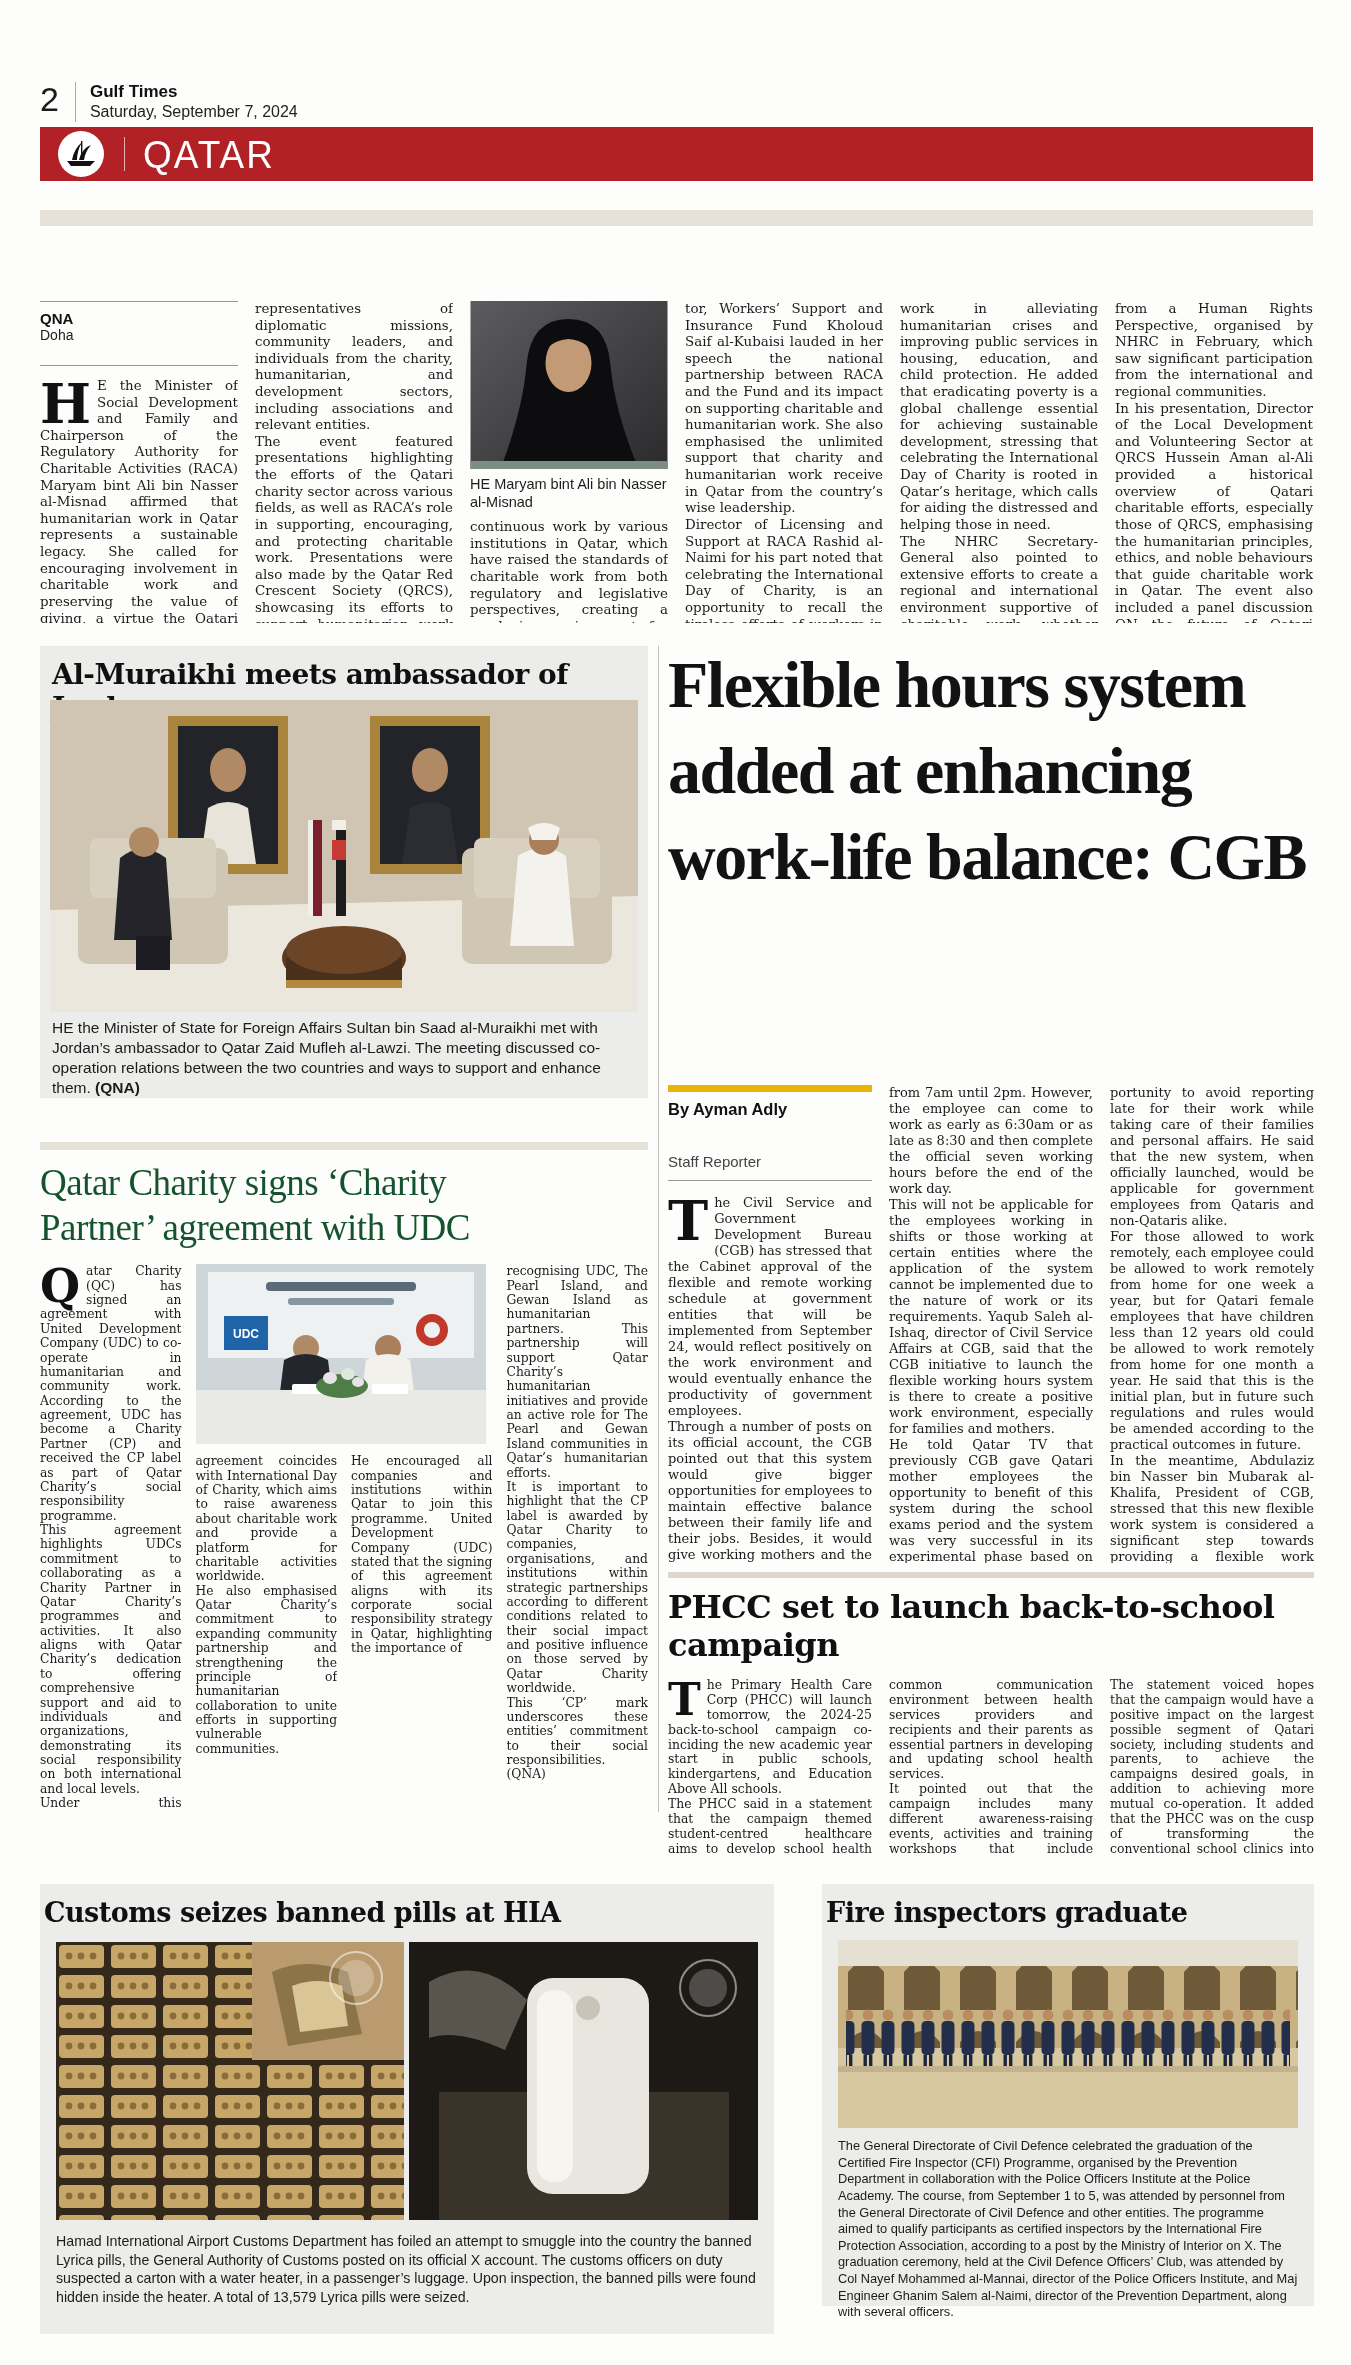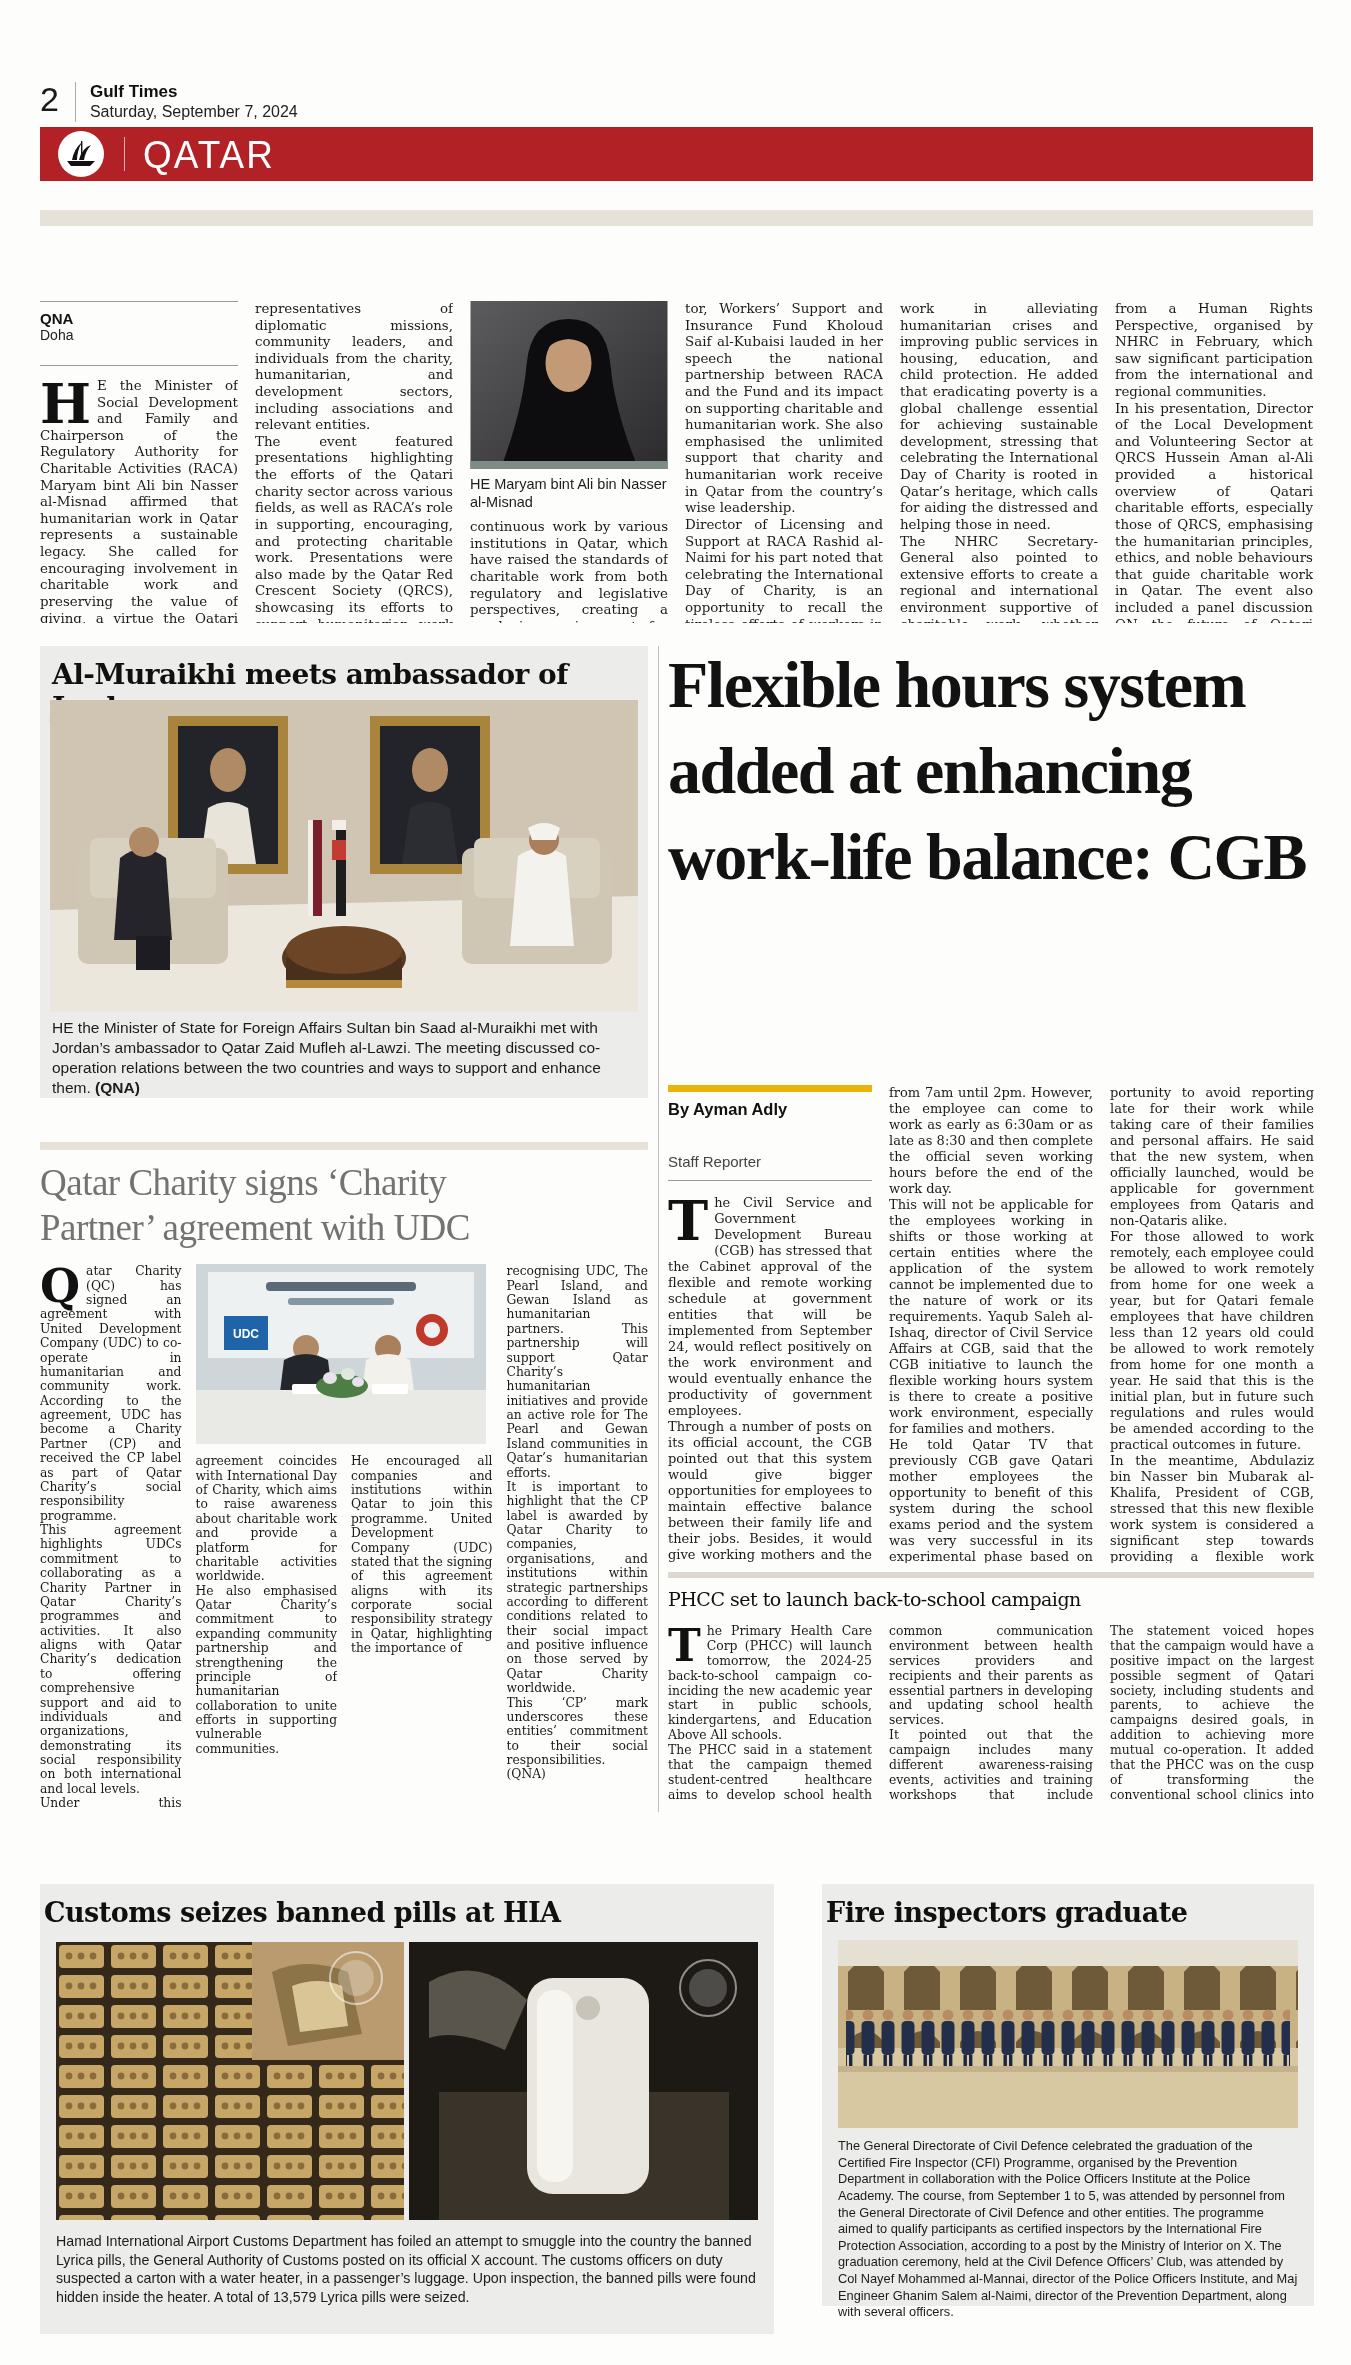--- a/index.html
+++ b/index.html
@@ -48,33 +48,33 @@
   .cgb-head { position:absolute; left:668px; top:642px; width:646px; font-family:"Liberation Serif", serif; font-weight:bold; font-size:66px; line-height:1.3; letter-spacing:-1.5px; color:#121212; }
   .cgb-body { position:absolute; left:668px; top:1085px; width:646px; height:478px; display:grid; grid-template-columns:repeat(3,1fr); column-gap:17px; }
   .cgb-body .bodytext, .phcc-body .bodytext { font-size:13px; line-height:1.23; }
   .byline2-box { border-top:7px solid #eab308; border-bottom:1px solid #999; padding:8px 0 10px; margin-bottom:14px; }
   .byline2-name { font-size:16.5px; font-weight:bold; color:#111; }
   .byline2-role { font-size:15px; color:#444;margin-top:34px; }
 
   
   .charity { position:absolute; left:40px; top:1142px; width:608px; }
   .charity .strip { width:608px; height:8px; background:#e7e2d7; }
-  .charity-head { font-family:"Liberation Serif", serif; font-weight:500; font-size:37px; line-height:1.22; letter-spacing:-0.5px; color:#737373; margin-top:10px; }
+  .charity-head { font-family:"Liberation Serif", serif; font-weight:500; font-size:37px; line-height:1.22; letter-spacing:-0.5px; color:#14532d; margin-top:10px; }
   .charity-body { margin-top:14px; height:545px; display:grid; grid-template-columns:repeat(4,1fr); grid-template-rows:182px auto; column-gap:14px; row-gap:8px; }
   .charity-body .bodytext { font-size:12.3px; line-height:1.17; }
   .charity-col1 { grid-column:1; grid-row:1/3; }
   .charity-photo { grid-column:2/4; grid-row:1; }
   .charity-col2 { grid-column:2; grid-row:2; }
   .charity-col3 { grid-column:3; grid-row:2; }
   .charity-col4 { grid-column:4; grid-row:1/3; }
 
   
   .phcc { position:absolute; left:668px; top:1572px; width:646px; }
   .phcc .strip { width:646px; height:6px; background:#ddd8cd; }
-  .phcc-head { font-family:"DejaVu Serif", serif; font-weight:normal; font-size:19px; letter-spacing:-0.5px; color:#101010; margin-top:10px; }
+  .phcc-head { font-family:"DejaVu Serif", serif; font-weight:bold; font-size:32px; letter-spacing:-0.5px; color:#101010; margin-top:10px; }
   .phcc-body { margin-top:14px; height:176px; display:grid; grid-template-columns:repeat(3,1fr); column-gap:17px; }
   .phcc-body .bodytext { font-size:12.4px; line-height:1.2; }
   .dropcap.mid { font-size:44px; }
 
   
   .customs { left:40px; top:1884px; width:734px; height:450px; }
   .customs .slab-head, .fire .slab-head { font-size:27px; padding:13px 4px 9px; }
   .customs .photos { position:absolute; left:16px; top:58px; display:flex; gap:5px; }
   .customs .ccaption { position:absolute; left:16px; top:348px; width:702px; font-size:14.2px; line-height:1.32; color:#1c1c1c; }
   .fire { left:822px; top:1884px; width:492px; height:422px; }

